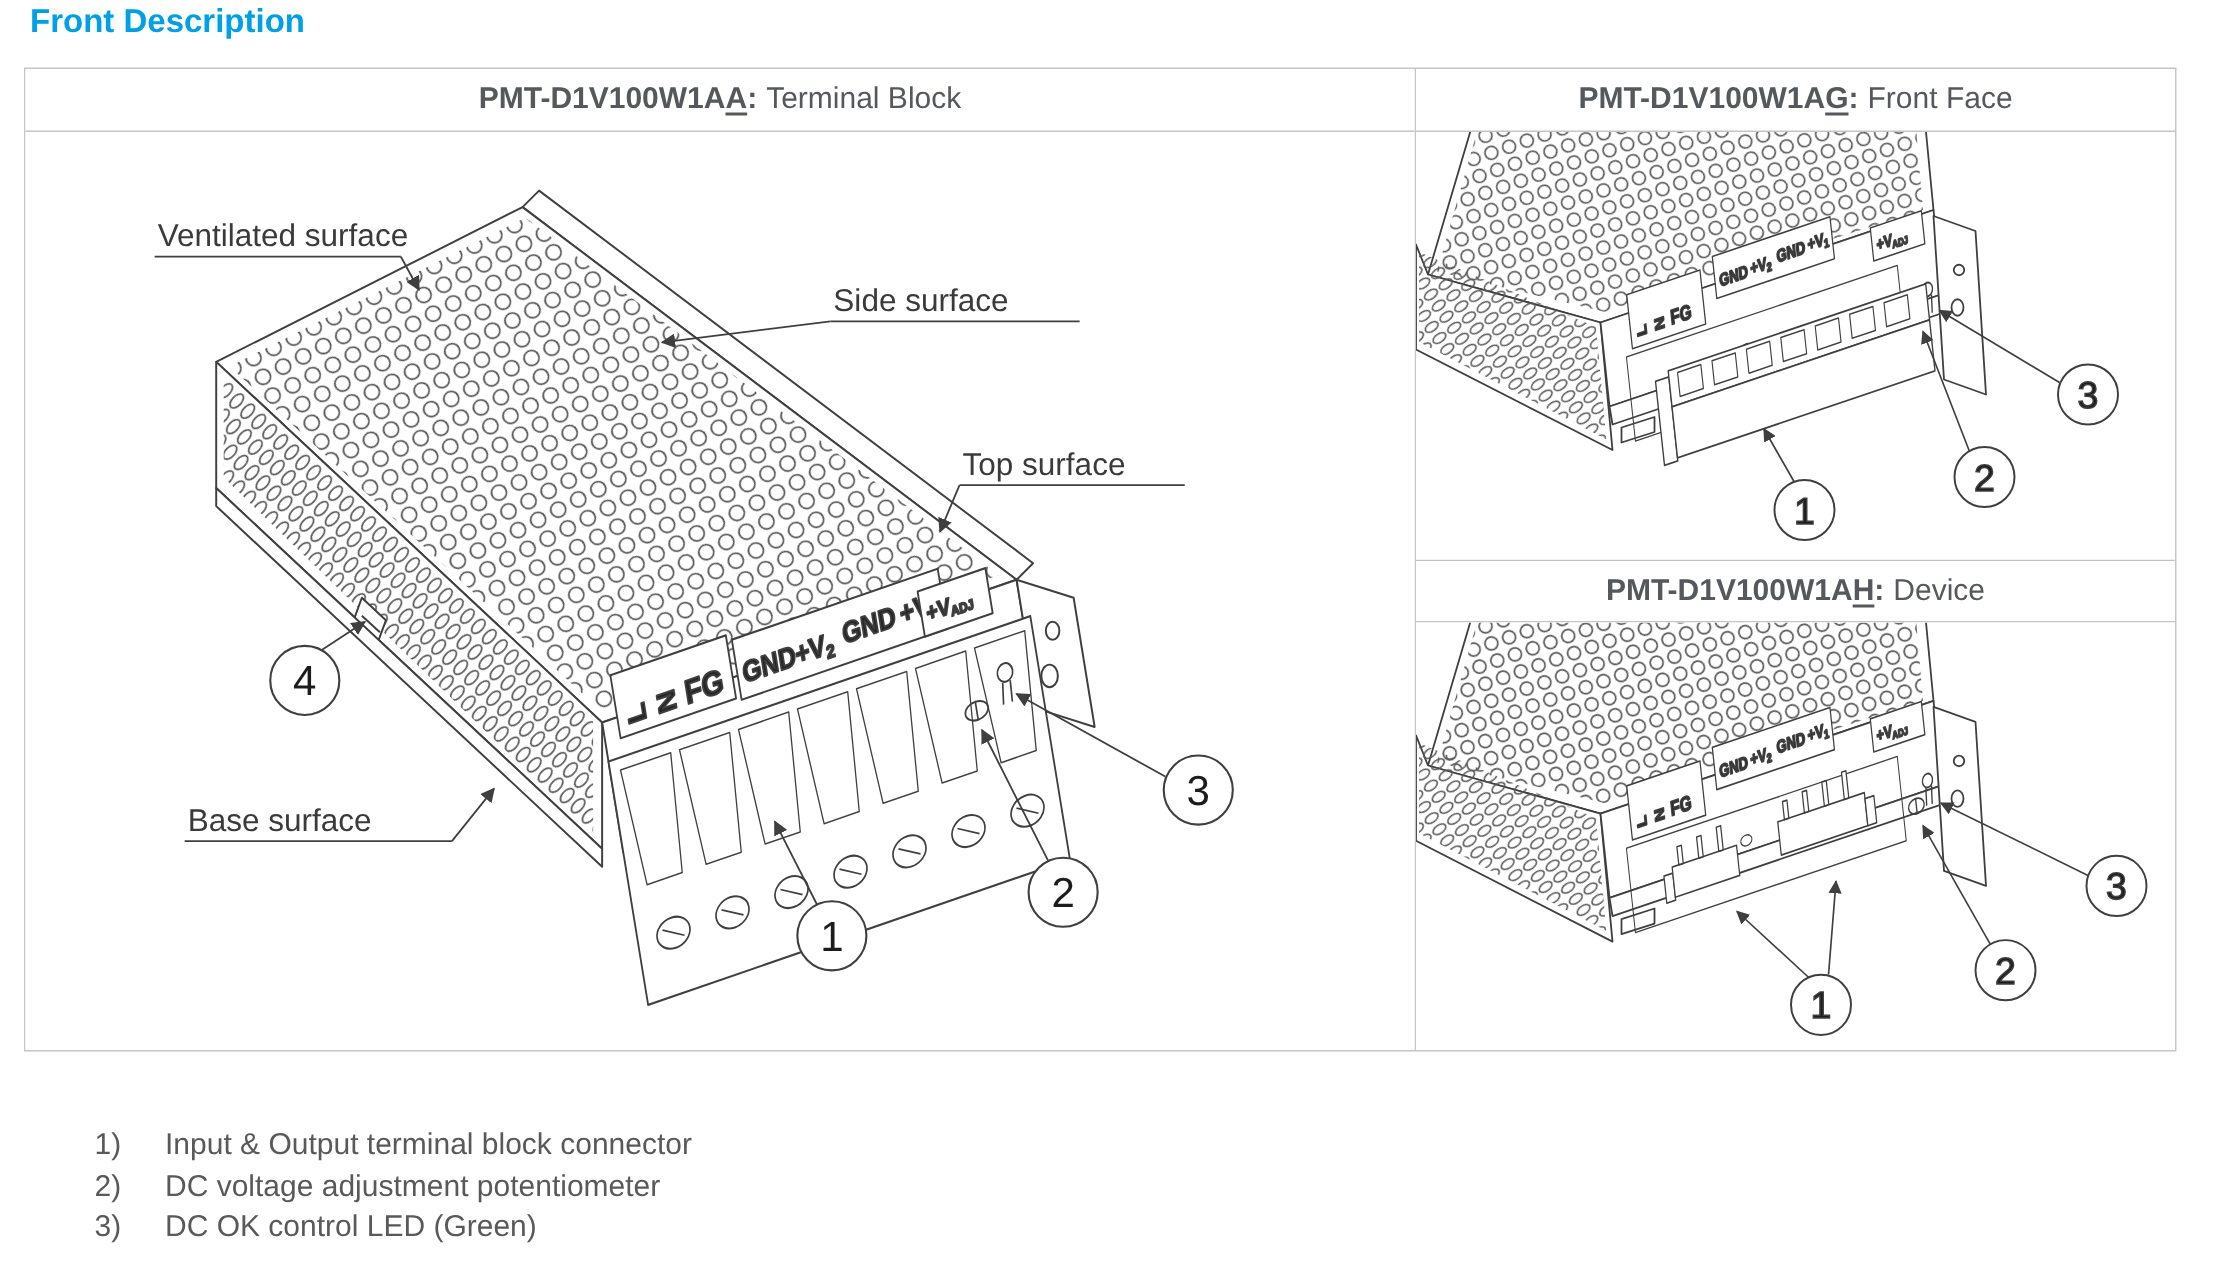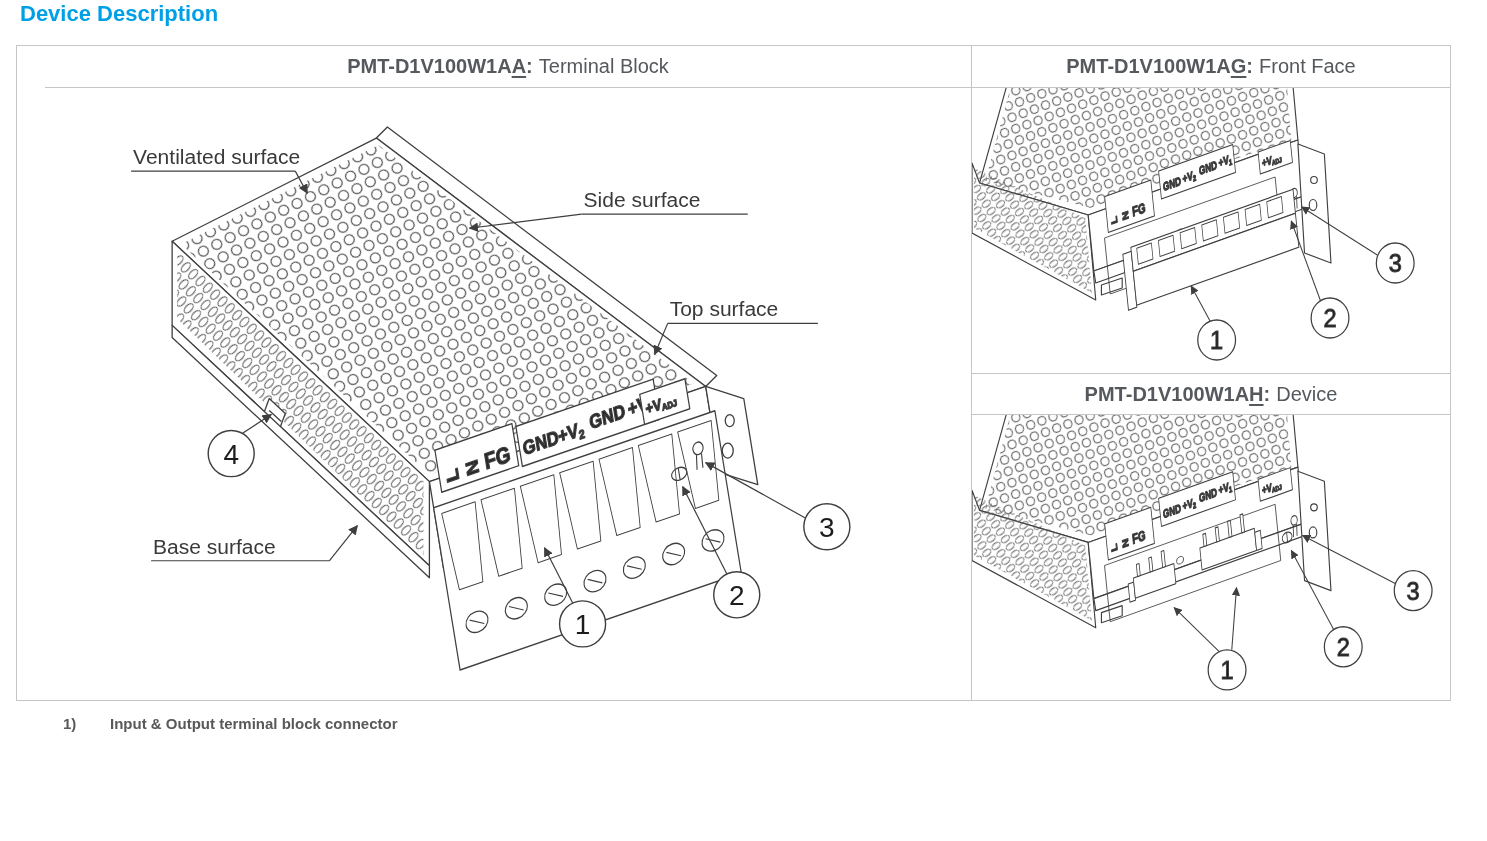--- a/index.html
+++ b/index.html
@@ -1,45 +1,45 @@
 <!DOCTYPE html>
 <html><head>
 <meta charset="utf-8">
 <style>
   html,body{margin:0;padding:0;background:#ffffff;}
   .page{position:relative;width:1487px;height:841px;background:#fff;
         font-family:"Liberation Sans", sans-serif;overflow:hidden;}
   .doc-title{position:absolute;left:20px;top:1px;font-size:22px;font-weight:bold;color:#00a0e6;}
   .tbl{position:absolute;left:16px;top:45px;width:1435px;height:656px;border:1.5px solid #c5c5c5;
-       box-sizing:border-box;display:flex;background:#fff;padding-left:28px;}
+       box-sizing:border-box;display:flex;background:#fff;}
   .col-l{width:927px;flex:none;border-right:1.5px solid #c5c5c5;display:flex;flex-direction:column;box-sizing:border-box;}
   .col-r{flex:1;display:flex;flex-direction:column;box-sizing:border-box;}
   .hdr{height:42px;flex:none;border-bottom:1.5px solid #c5c5c5;box-sizing:border-box;
        display:flex;align-items:center;justify-content:center;font-size:20px;color:#55585c;background:#fff;}
   .hdr .model,.hdr .colon{font-weight:bold;}
   .hdr .suffix{font-weight:bold;text-decoration:underline;text-underline-offset:3px;}
   .hdr .colon{margin-right:6px;}
   .hdr-mid{border-top:1.5px solid #c5c5c5;}
   .dwg{flex:1;position:relative;overflow:hidden;background:#fff;}
   .dwg svg{display:block;width:100%;height:100%;}
   svg text{font-family:"Liberation Sans", sans-serif;}
   .srf{font-size:21px;fill:#3a3a3a;}
   .co-num{font-size:28px;fill:#1c1c1c;text-anchor:middle;}
   .co-num-r{font-size:25px;fill:#1c1c1c;text-anchor:middle;}
   .tlab{font-weight:bold;fill:#262626;}
-  .legend{position:absolute;left:63px;top:710px;font-size:15px;color:#595959;line-height:27.5px;font-weight:bold;}
+  .legend{position:absolute;left:63px;top:750px;font-size:20px;color:#595959;line-height:27.5px;}
   .legend .row{white-space:nowrap;}
   .legend .num{display:inline-block;width:47px;}
 </style>
 </head>
 <body>
 
 <div class="page">
 
-  <div class="doc-title">Device Description</div>
+  <div class="doc-title">Front Description</div>
 
   <div class="tbl">
 
     <div class="col-l">
       <div class="hdr">
         <span class="model">PMT-D1V100W1A</span>
           <span class="suffix">A</span>
           <span class="colon">:</span>
           <span class="variant">Terminal Block</span>
       </div>
@@ -280,15 +280,17 @@
             <circle cx="467" cy="175" r="20" fill="#fff" stroke-width="1.3"></circle>
             <text class="co-num-r" x="467" y="184">3</text>
           </g>
         </svg>
       </div>
     </div>
   </div>
 
   <div class="legend">
     <div class="row"><span class="num">1)</span><span>Input &amp; Output terminal block connector</span></div>
+    <div class="row"><span class="num">2)</span><span>DC voltage adjustment potentiometer</span></div>
+    <div class="row"><span class="num">3)</span><span>DC OK control LED (Green)</span></div>
   </div>
 
 </div>
 
 </body></html>

